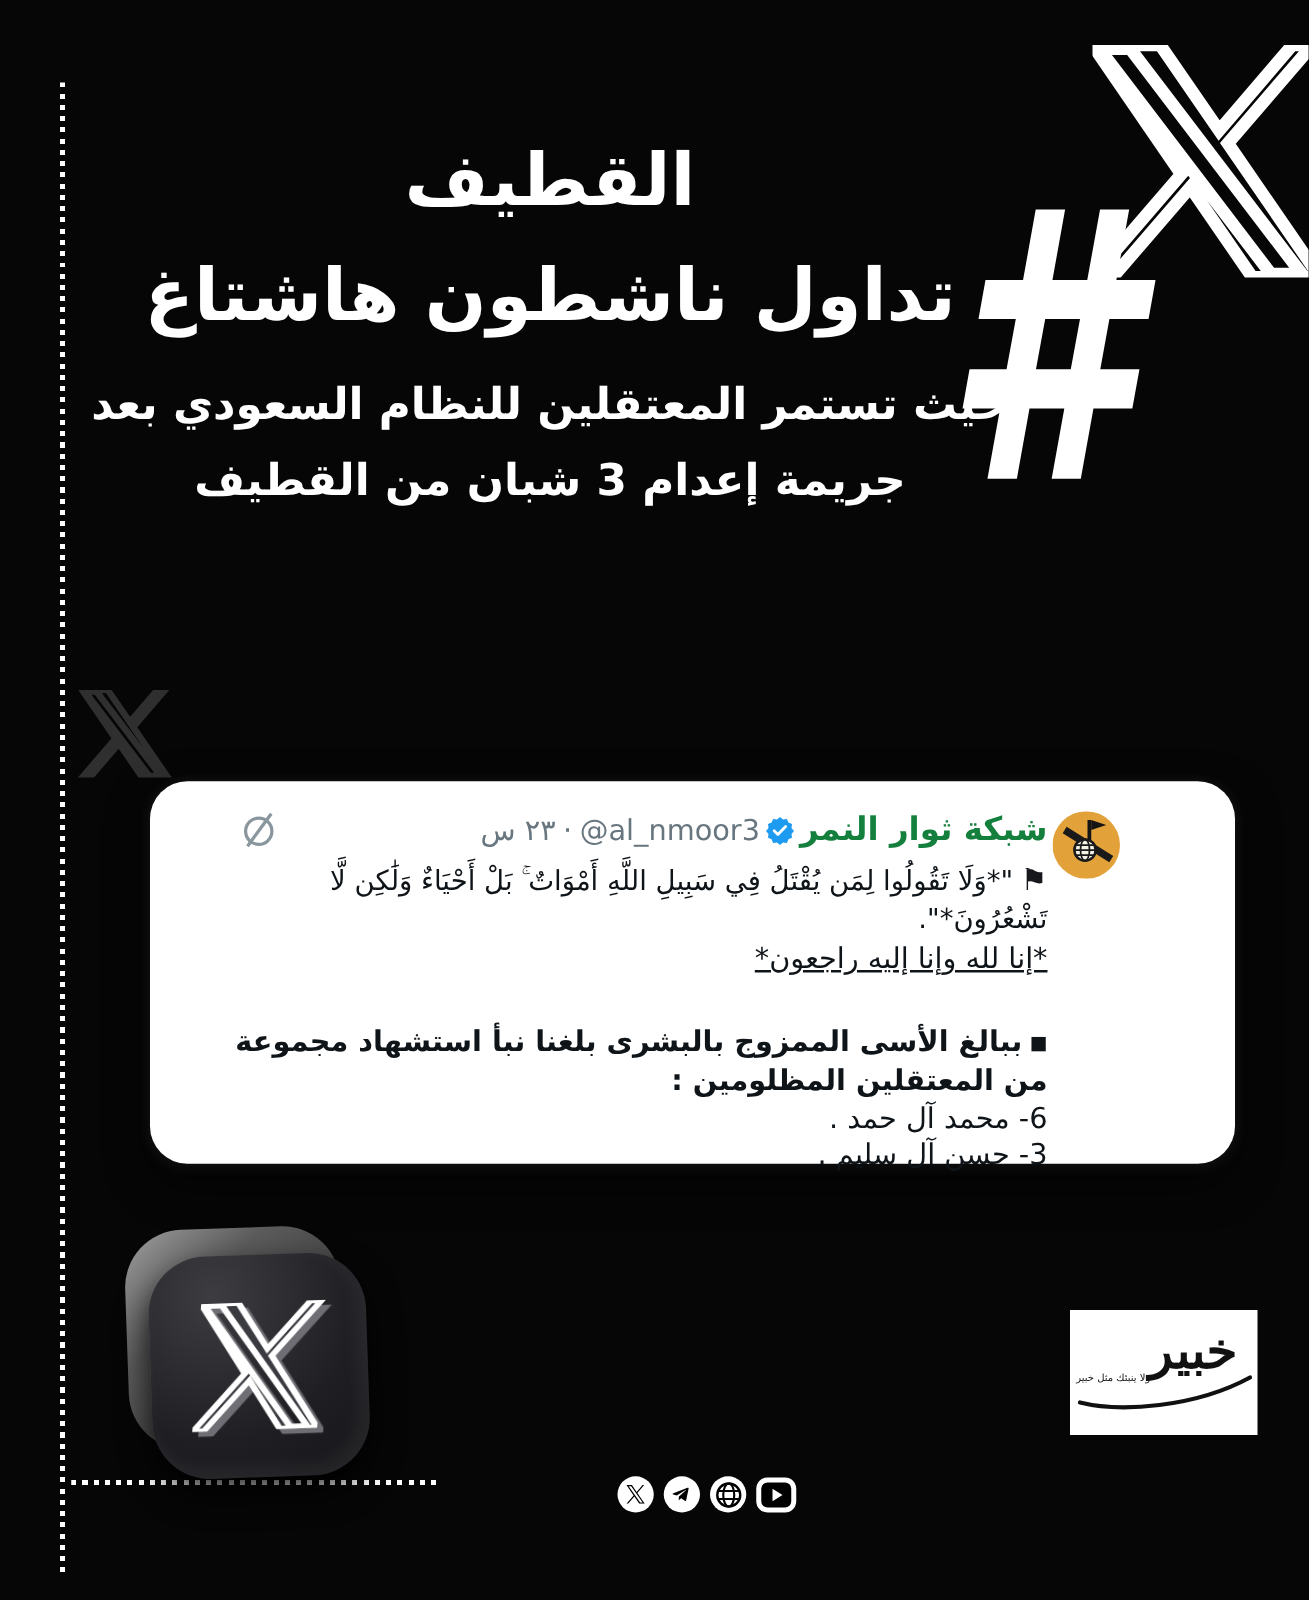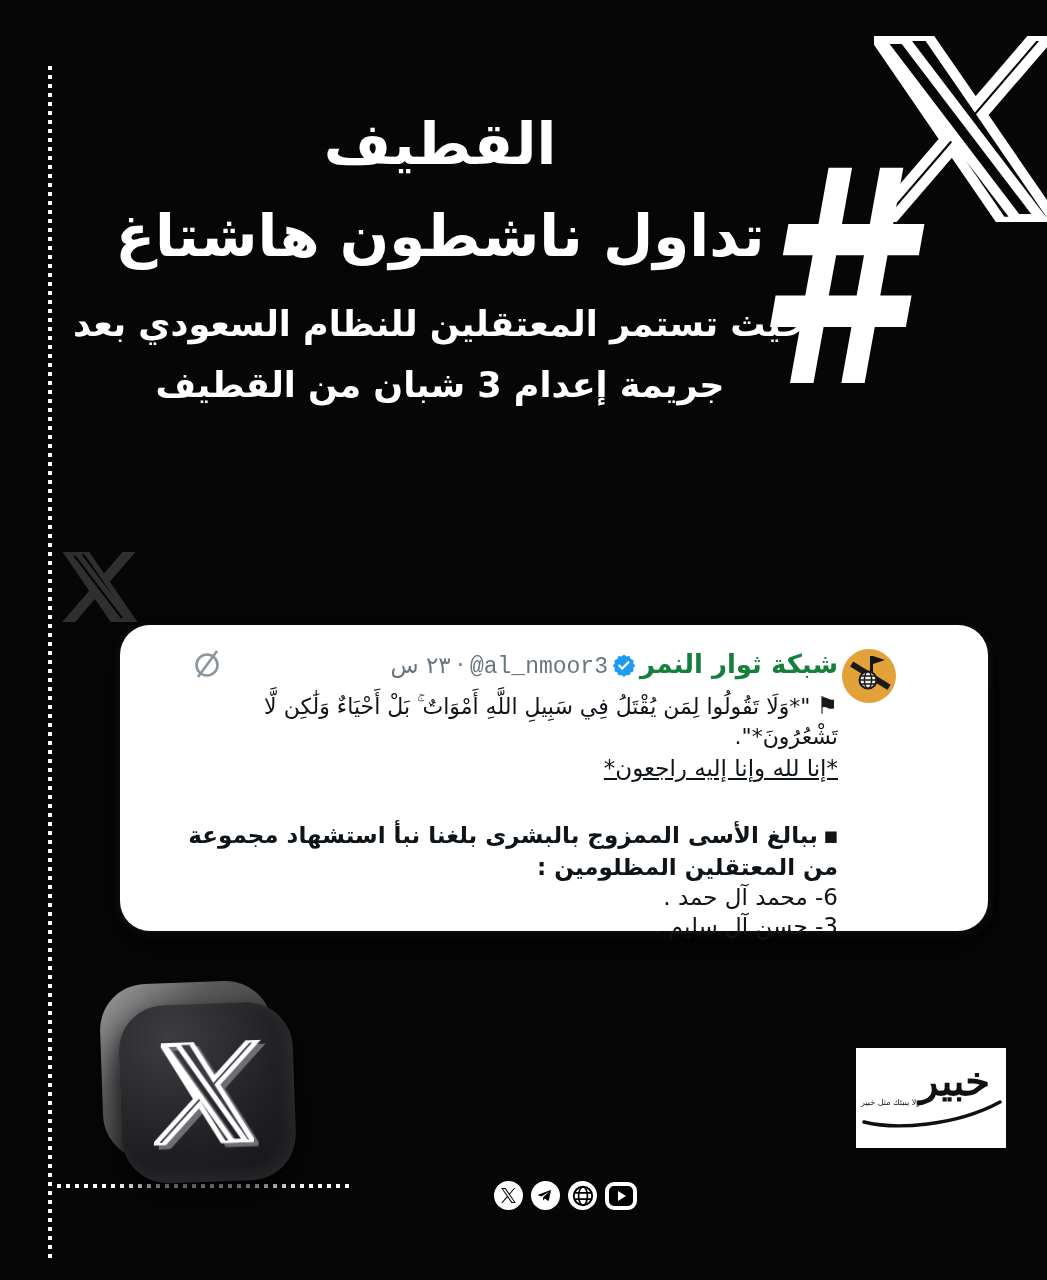--- a/index.html
+++ b/index.html
@@ -27,21 +27,21 @@
   .x-small{position:absolute;left:62px;top:552px;}
   
   .tweet-card{position:absolute;left:120px;top:625px;width:868px;height:306px;background:#fff;
     border-radius:30px;padding:22px 150px 0 60px;direction:rtl;text-align:right;color:#0f1419;
     box-shadow:0 14px 34px rgba(0,0,0,.65),0 2px 10px rgba(160,160,160,.18);}
   .avatar{position:absolute;right:92px;top:24px;width:54px;height:54px;}
   .slash-icon{position:absolute;left:72px;top:22px;}
   .t-header{font-size:23px;line-height:34px;color:#68767f;white-space:nowrap;}
   .t-name{font-size:26px;font-weight:700;color:#15803d;}
   .badge{vertical-align:-4px;margin:0 4px;}
-  .t-handle{direction:ltr;unicode-bidi:embed;font-family:Liberation Mono, monospace;}
+  .t-handle{direction:ltr;unicode-bidi:embed;}
   .t-dot{margin:0 6px;}
   .t-verse{margin:7px 0 0;font-size:22px;line-height:30px;}
   .t-verse2{margin:0;font-size:23px;line-height:32px;text-decoration:underline;}
   .t-para{margin:36px 0 0;font-size:23px;line-height:31px;font-weight:bold;}
   .t-li{font-size:23px;line-height:29px;}
   .flag{color:#16181c;margin-left:6px;font-size:24px;}
   .bullet{font-size:15px;vertical-align:2px;margin-left:6px;}
   
   .x3d{position:absolute;left:102px;top:982px;width:196px;height:202px;transform:rotate(-2deg);}
   .x3d-back{position:absolute;left:0;top:0;width:172px;height:176px;border-radius:46px;

